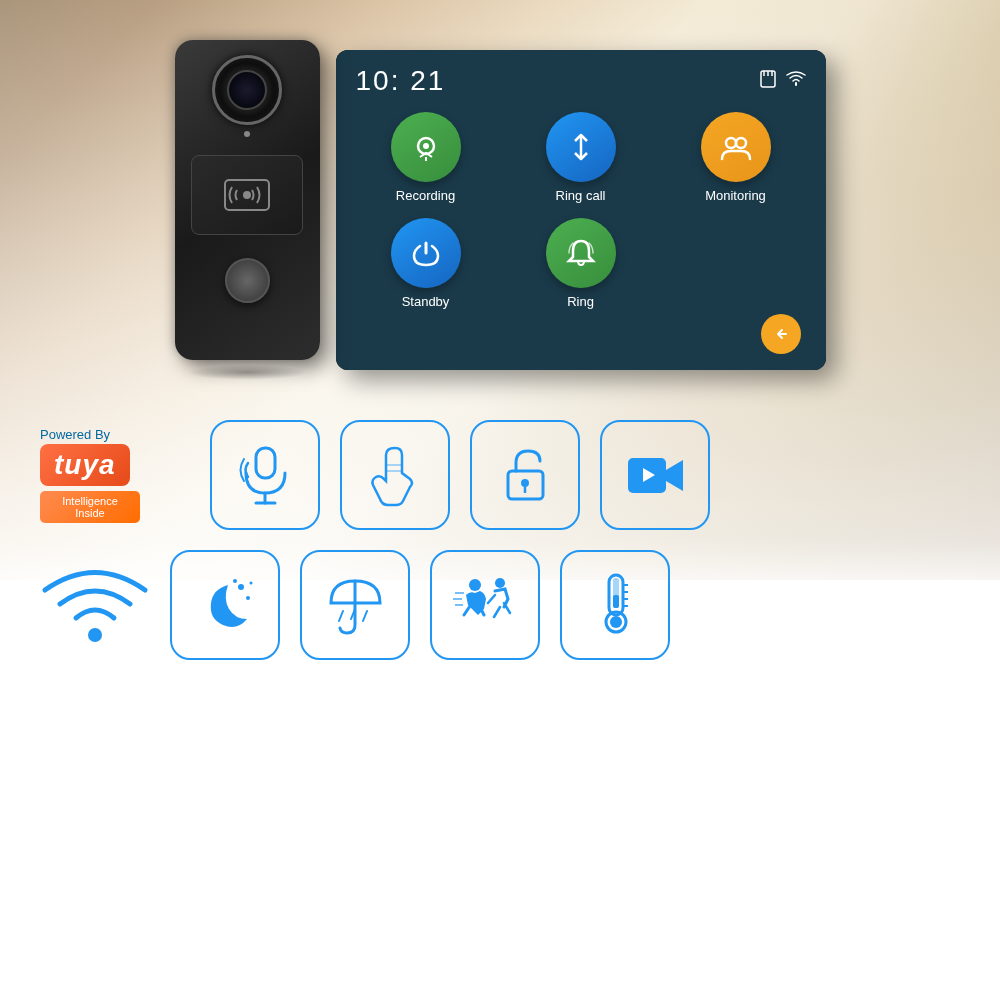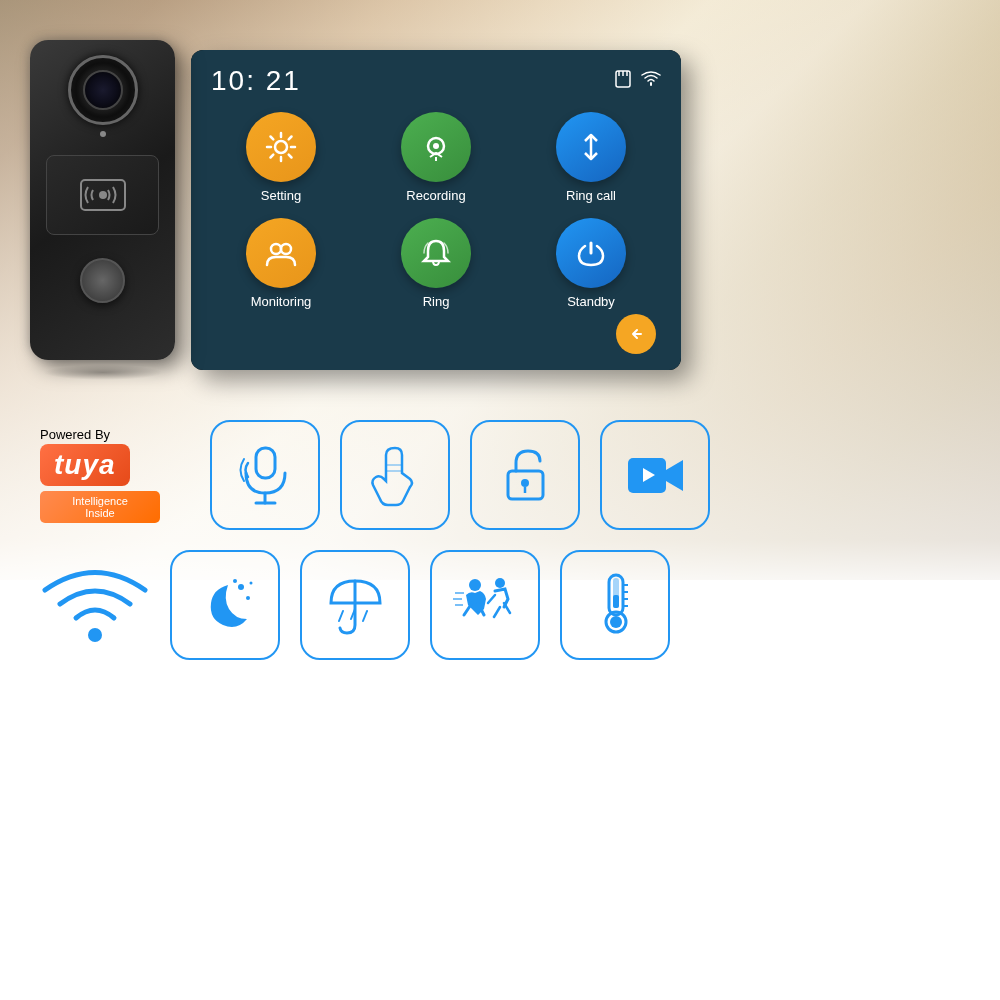--- a/index.html
+++ b/index.html
@@ -35,21 +35,21 @@
       width: 100%; height: 100%;
       z-index: 10;
       display: flex;
       flex-direction: column;
     }
 
     
     .product-section {
       display: flex;
       align-items: center;
-      justify-content: flex-start;
+      justify-content: center;
       padding: 40px 30px 20px 30px;
       gap: 16px;
       flex: 0 0 auto;
     }
 
     
     .doorbell-camera {
       display: flex;
       flex-direction: column;
       align-items: center;
@@ -257,21 +257,21 @@
       width: 150px;
       flex: 0 0 150px;
       display: flex;
       flex-direction: column;
       align-items: flex-start;
       gap: 2px;
     }
 
     .powered-by {
       font-size: 13px;
-      color: #000000;
+      color: #0369a1;
       font-weight: 500;
     }
 
     .feature-icon-box {
       width: 110px;
       height: 110px;
       border: 2px solid #2196f3;
       border-radius: 20px;
       display: flex;
       align-items: center;
@@ -382,29 +382,20 @@
                 <path d="M7 10 Q10 7 13 10" fill="none" stroke="white" stroke-width="1.5" stroke-linecap="round"></path>
                 <path d="M4 7 Q10 2 16 7" fill="none" stroke="white" stroke-width="1.5" stroke-linecap="round"></path>
                 <path d="M1 4 Q10 -2 19 4" fill="none" stroke="white" stroke-width="1.5" stroke-linecap="round"></path>
               </svg>
             </span>
           </div>
         </div>
 
         <div class="menu-grid">
 
-          <div class="menu-item">
-            <div class="menu-btn orange">
-              <svg width="36" height="36" viewBox="0 0 36 36">
-                <circle cx="18" cy="18" r="6" fill="none" stroke="white" stroke-width="2.5"></circle>
-                <path d="M18 4 L18 8 M18 28 L18 32 M4 18 L8 18 M28 18 L32 18 M7.5 7.5 L10.3 10.3 M25.7 25.7 L28.5 28.5 M28.5 7.5 L25.7 10.3 M10.3 25.7 L7.5 28.5" stroke="white" stroke-width="2.5" stroke-linecap="round"></path>
-              </svg>
-            </div>
-            <span class="menu-label">Setting</span>
-          </div>
 
           <div class="menu-item">
             <div class="menu-btn green">
               <svg width="36" height="36" viewBox="0 0 36 36">
                 <circle cx="18" cy="17" r="8" fill="none" stroke="white" stroke-width="2.5"></circle>
                 <circle cx="18" cy="17" r="3" fill="white"></circle>
                 <path d="M12 28 L18 24 L24 28" fill="none" stroke="white" stroke-width="2"></path>
                 <line x1="18" y1="28" x2="18" y2="32" stroke="white" stroke-width="2"></line>
               </svg>
             </div>
@@ -427,61 +418,61 @@
               <svg width="36" height="36" viewBox="0 0 36 36">
                 <circle cx="13" cy="14" r="5" fill="none" stroke="white" stroke-width="2.5"></circle>
                 <circle cx="23" cy="14" r="5" fill="none" stroke="white" stroke-width="2.5"></circle>
                 <path d="M4 30 Q4 22 13 22 L23 22 Q32 22 32 30" fill="none" stroke="white" stroke-width="2.5" stroke-linecap="round"></path>
               </svg>
             </div>
             <span class="menu-label">Monitoring</span>
           </div>
 
           <div class="menu-item">
+            <div class="menu-btn blue">
+              <svg width="36" height="36" viewBox="0 0 36 36">
+                <path d="M18 8 L18 18" stroke="white" stroke-width="3" stroke-linecap="round"></path>
+                <path d="M12 11 Q6 15 6 21 Q6 30 18 30 Q30 30 30 21 Q30 15 24 11" fill="none" stroke="white" stroke-width="2.5" stroke-linecap="round"></path>
+              </svg>
+            </div>
+            <span class="menu-label">Standby</span>
+          </div>
+
+          <div class="menu-item">
             <div class="menu-btn green">
               <svg width="36" height="36" viewBox="0 0 36 36">
                 <path d="M18 6 Q26 6 26 16 L26 22 L30 26 L6 26 L10 22 L10 16 Q10 6 18 6Z" fill="none" stroke="white" stroke-width="2.5"></path>
                 <path d="M15 26 Q15 30 18 30 Q21 30 21 26" fill="none" stroke="white" stroke-width="2"></path>
                 <path d="M10 8 Q6 12 6 18" fill="none" stroke="white" stroke-width="1.5" stroke-linecap="round" opacity="0.7"></path>
                 <path d="M26 8 Q30 12 30 18" fill="none" stroke="white" stroke-width="1.5" stroke-linecap="round" opacity="0.7"></path>
               </svg>
             </div>
             <span class="menu-label">Ring</span>
           </div>
-
-          <div class="menu-item">
-            <div class="menu-btn blue">
-              <svg width="36" height="36" viewBox="0 0 36 36">
-                <path d="M18 8 L18 18" stroke="white" stroke-width="3" stroke-linecap="round"></path>
-                <path d="M12 11 Q6 15 6 21 Q6 30 18 30 Q30 30 30 21 Q30 15 24 11" fill="none" stroke="white" stroke-width="2.5" stroke-linecap="round"></path>
-              </svg>
-            </div>
-            <span class="menu-label">Standby</span>
-          </div>
         </div>
 
         <div class="screen-footer">
           <div class="back-btn">
             <svg width="22" height="22" viewBox="0 0 22 22">
               <path d="M16 11 L8 11 M8 11 L12 7 M8 11 L12 15" stroke="white" stroke-width="2" stroke-linecap="round" stroke-linejoin="round"></path>
             </svg>
           </div>
         </div>
       </div>
     </div>
   </div>
 
   <div class="features-section">
 
     <div class="features-row">
 
       <div class="tuya-badge">
         <span class="powered-by">Powered By</span>
         <div style="background:linear-gradient(135deg,#ff7043,#e64a19);color:white;font-size:28px;font-weight:900;font-style:italic;padding:5px 14px;border-radius:8px;letter-spacing:1px;display:inline-block;text-align:right;">tuya</div>
-        <div style="background:linear-gradient(135deg,#ff8a50,#ff6d00);color:white;font-size:11px;padding:4px 10px;border-radius:5px;text-align:center;margin-top:3px;width:120px;">Intelligence<br>Inside</div>
+        <div style="background:linear-gradient(135deg,#ff8a50,#ff6d00);color:white;font-size:11px;padding:4px 10px;border-radius:5px;text-align:center;margin-top:3px;width:100px;">Intelligence<br>Inside</div>
       </div>
 
       <div class="feature-icon-box">
         <svg width="55" height="65" viewBox="0 0 55 65">
           <rect x="18" y="5" width="19" height="30" rx="9" fill="none" stroke="#2196f3" stroke-width="3"></rect>
           <path d="M8 30 Q8 50 27 50 Q47 50 47 30" fill="none" stroke="#2196f3" stroke-width="3" stroke-linecap="round"></path>
           <line x1="27" y1="50" x2="27" y2="60" stroke="#2196f3" stroke-width="3" stroke-linecap="round"></line>
           <line x1="18" y1="60" x2="37" y2="60" stroke="#2196f3" stroke-width="3" stroke-linecap="round"></line>
 
           <path d="M10 20 Q5 27 10 34" fill="none" stroke="#2196f3" stroke-width="2.5" stroke-linecap="round"></path>

